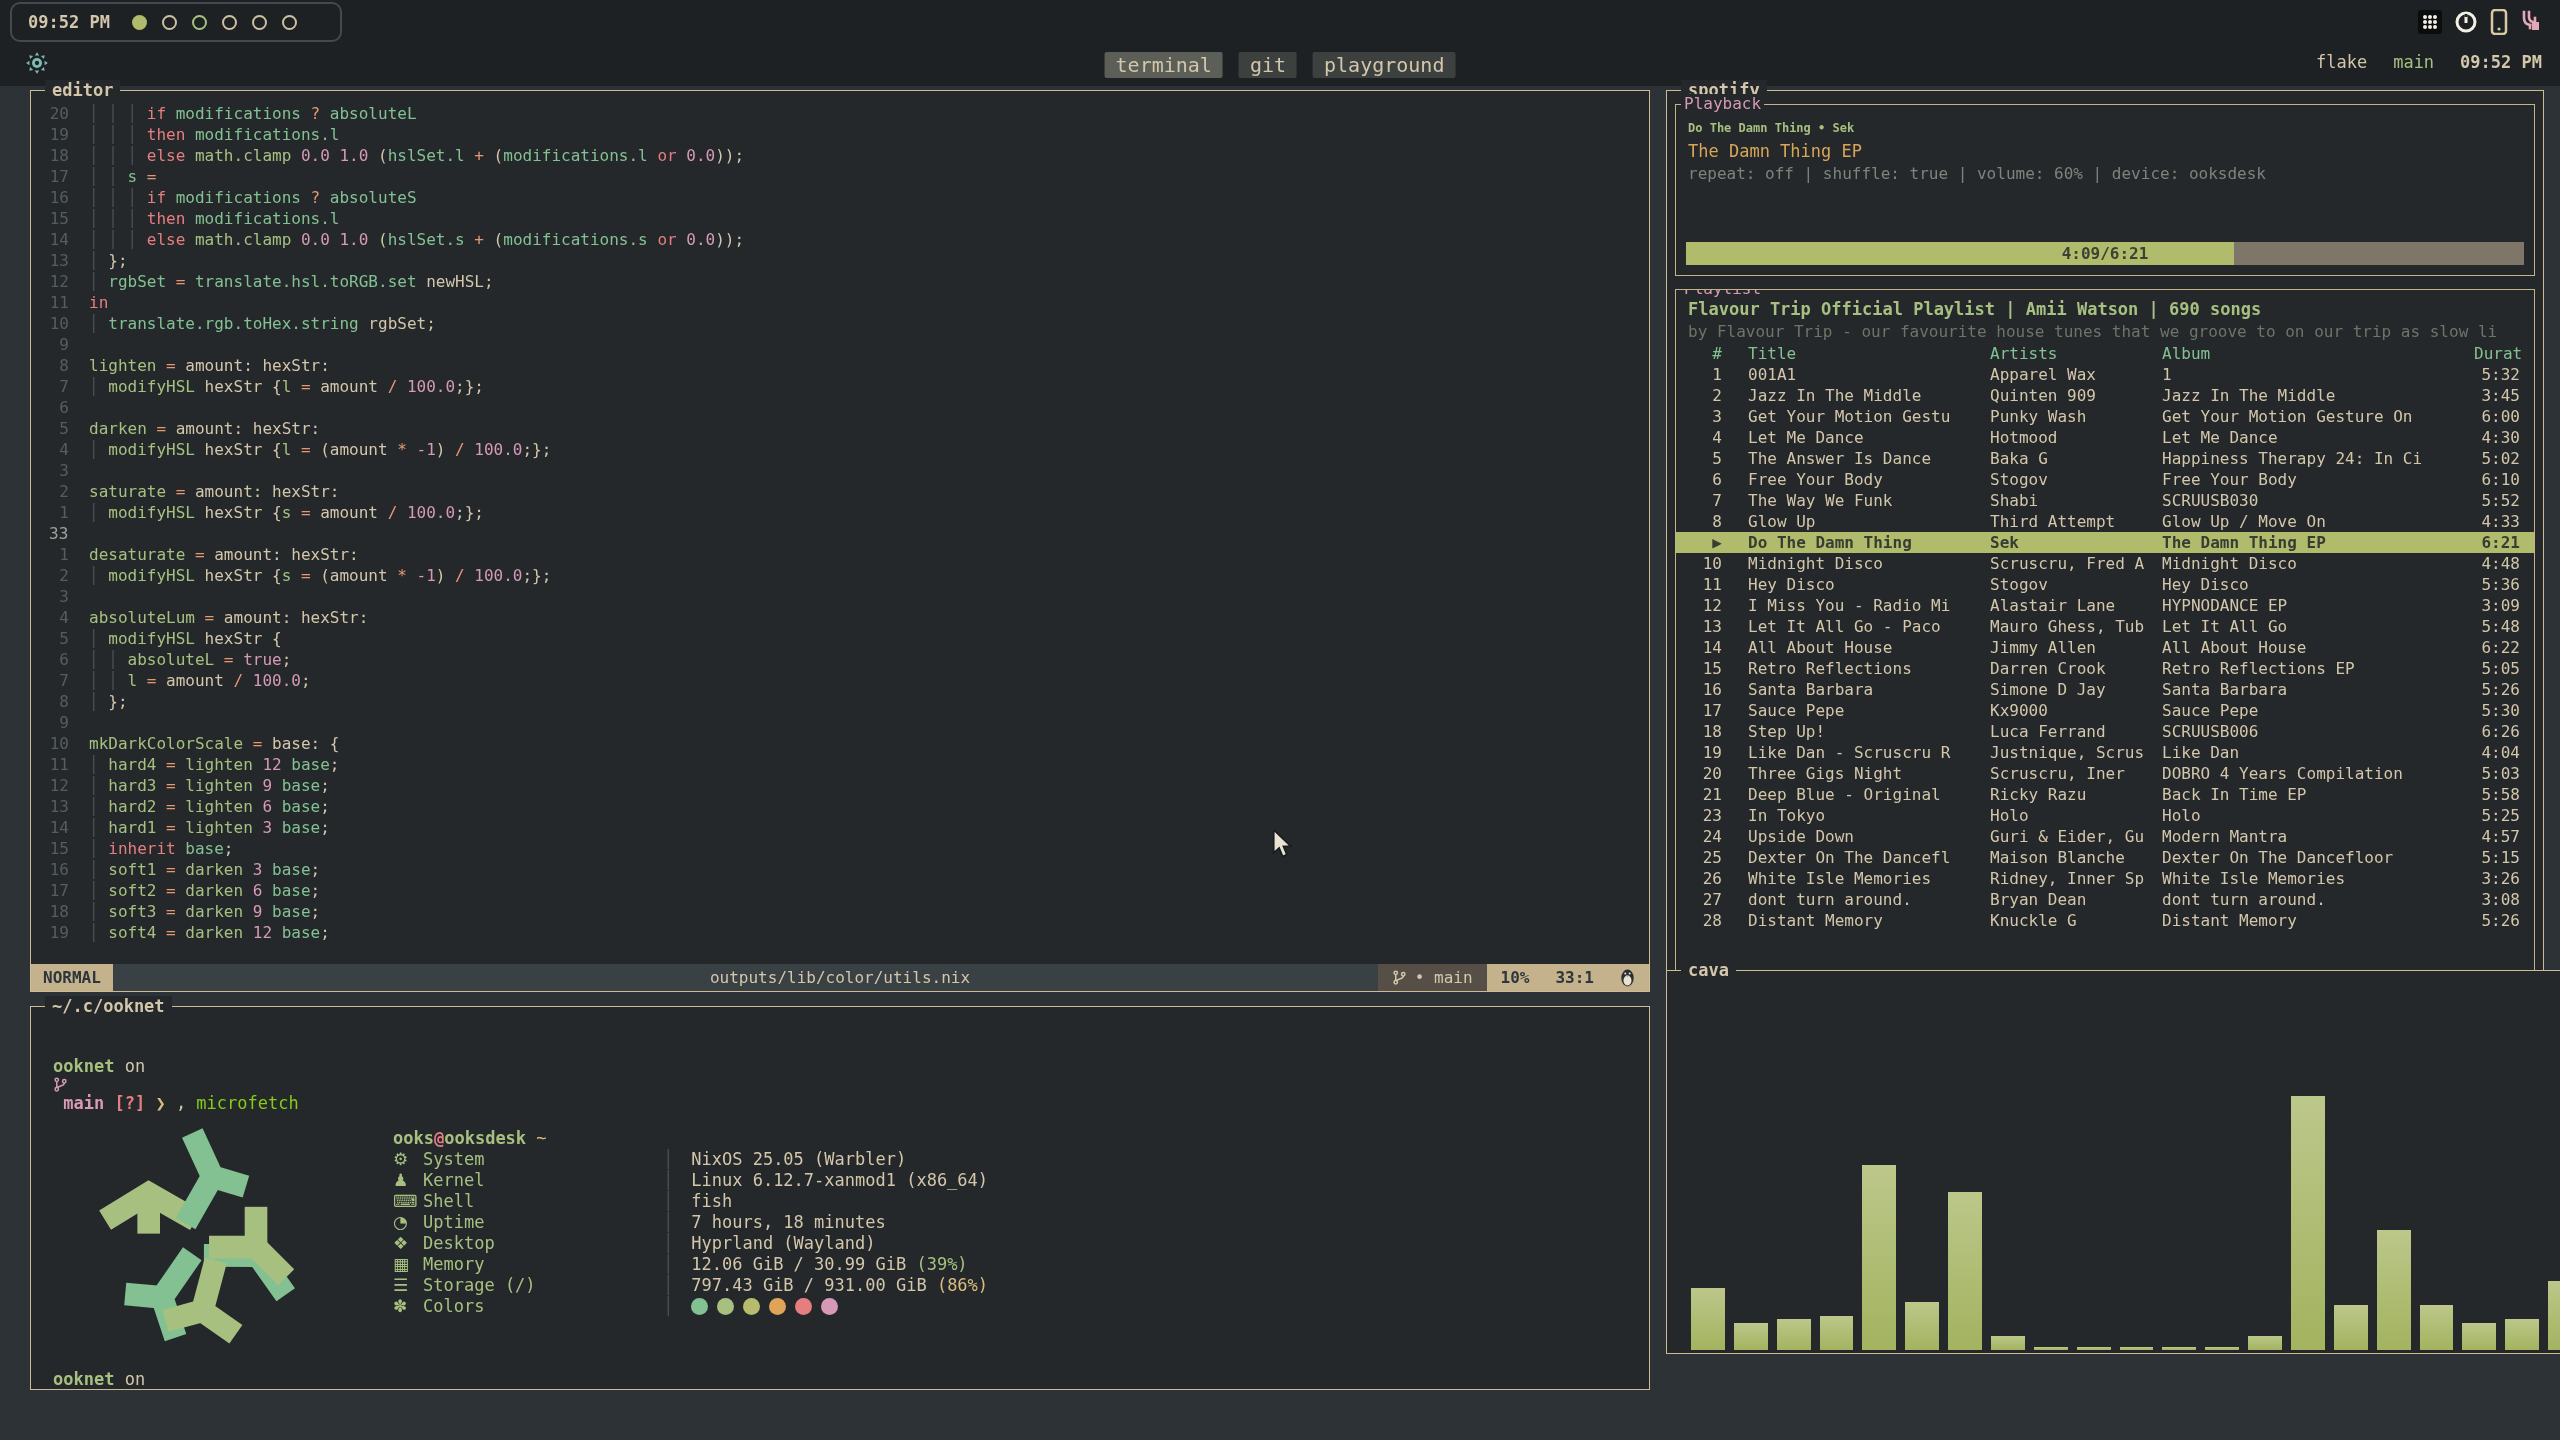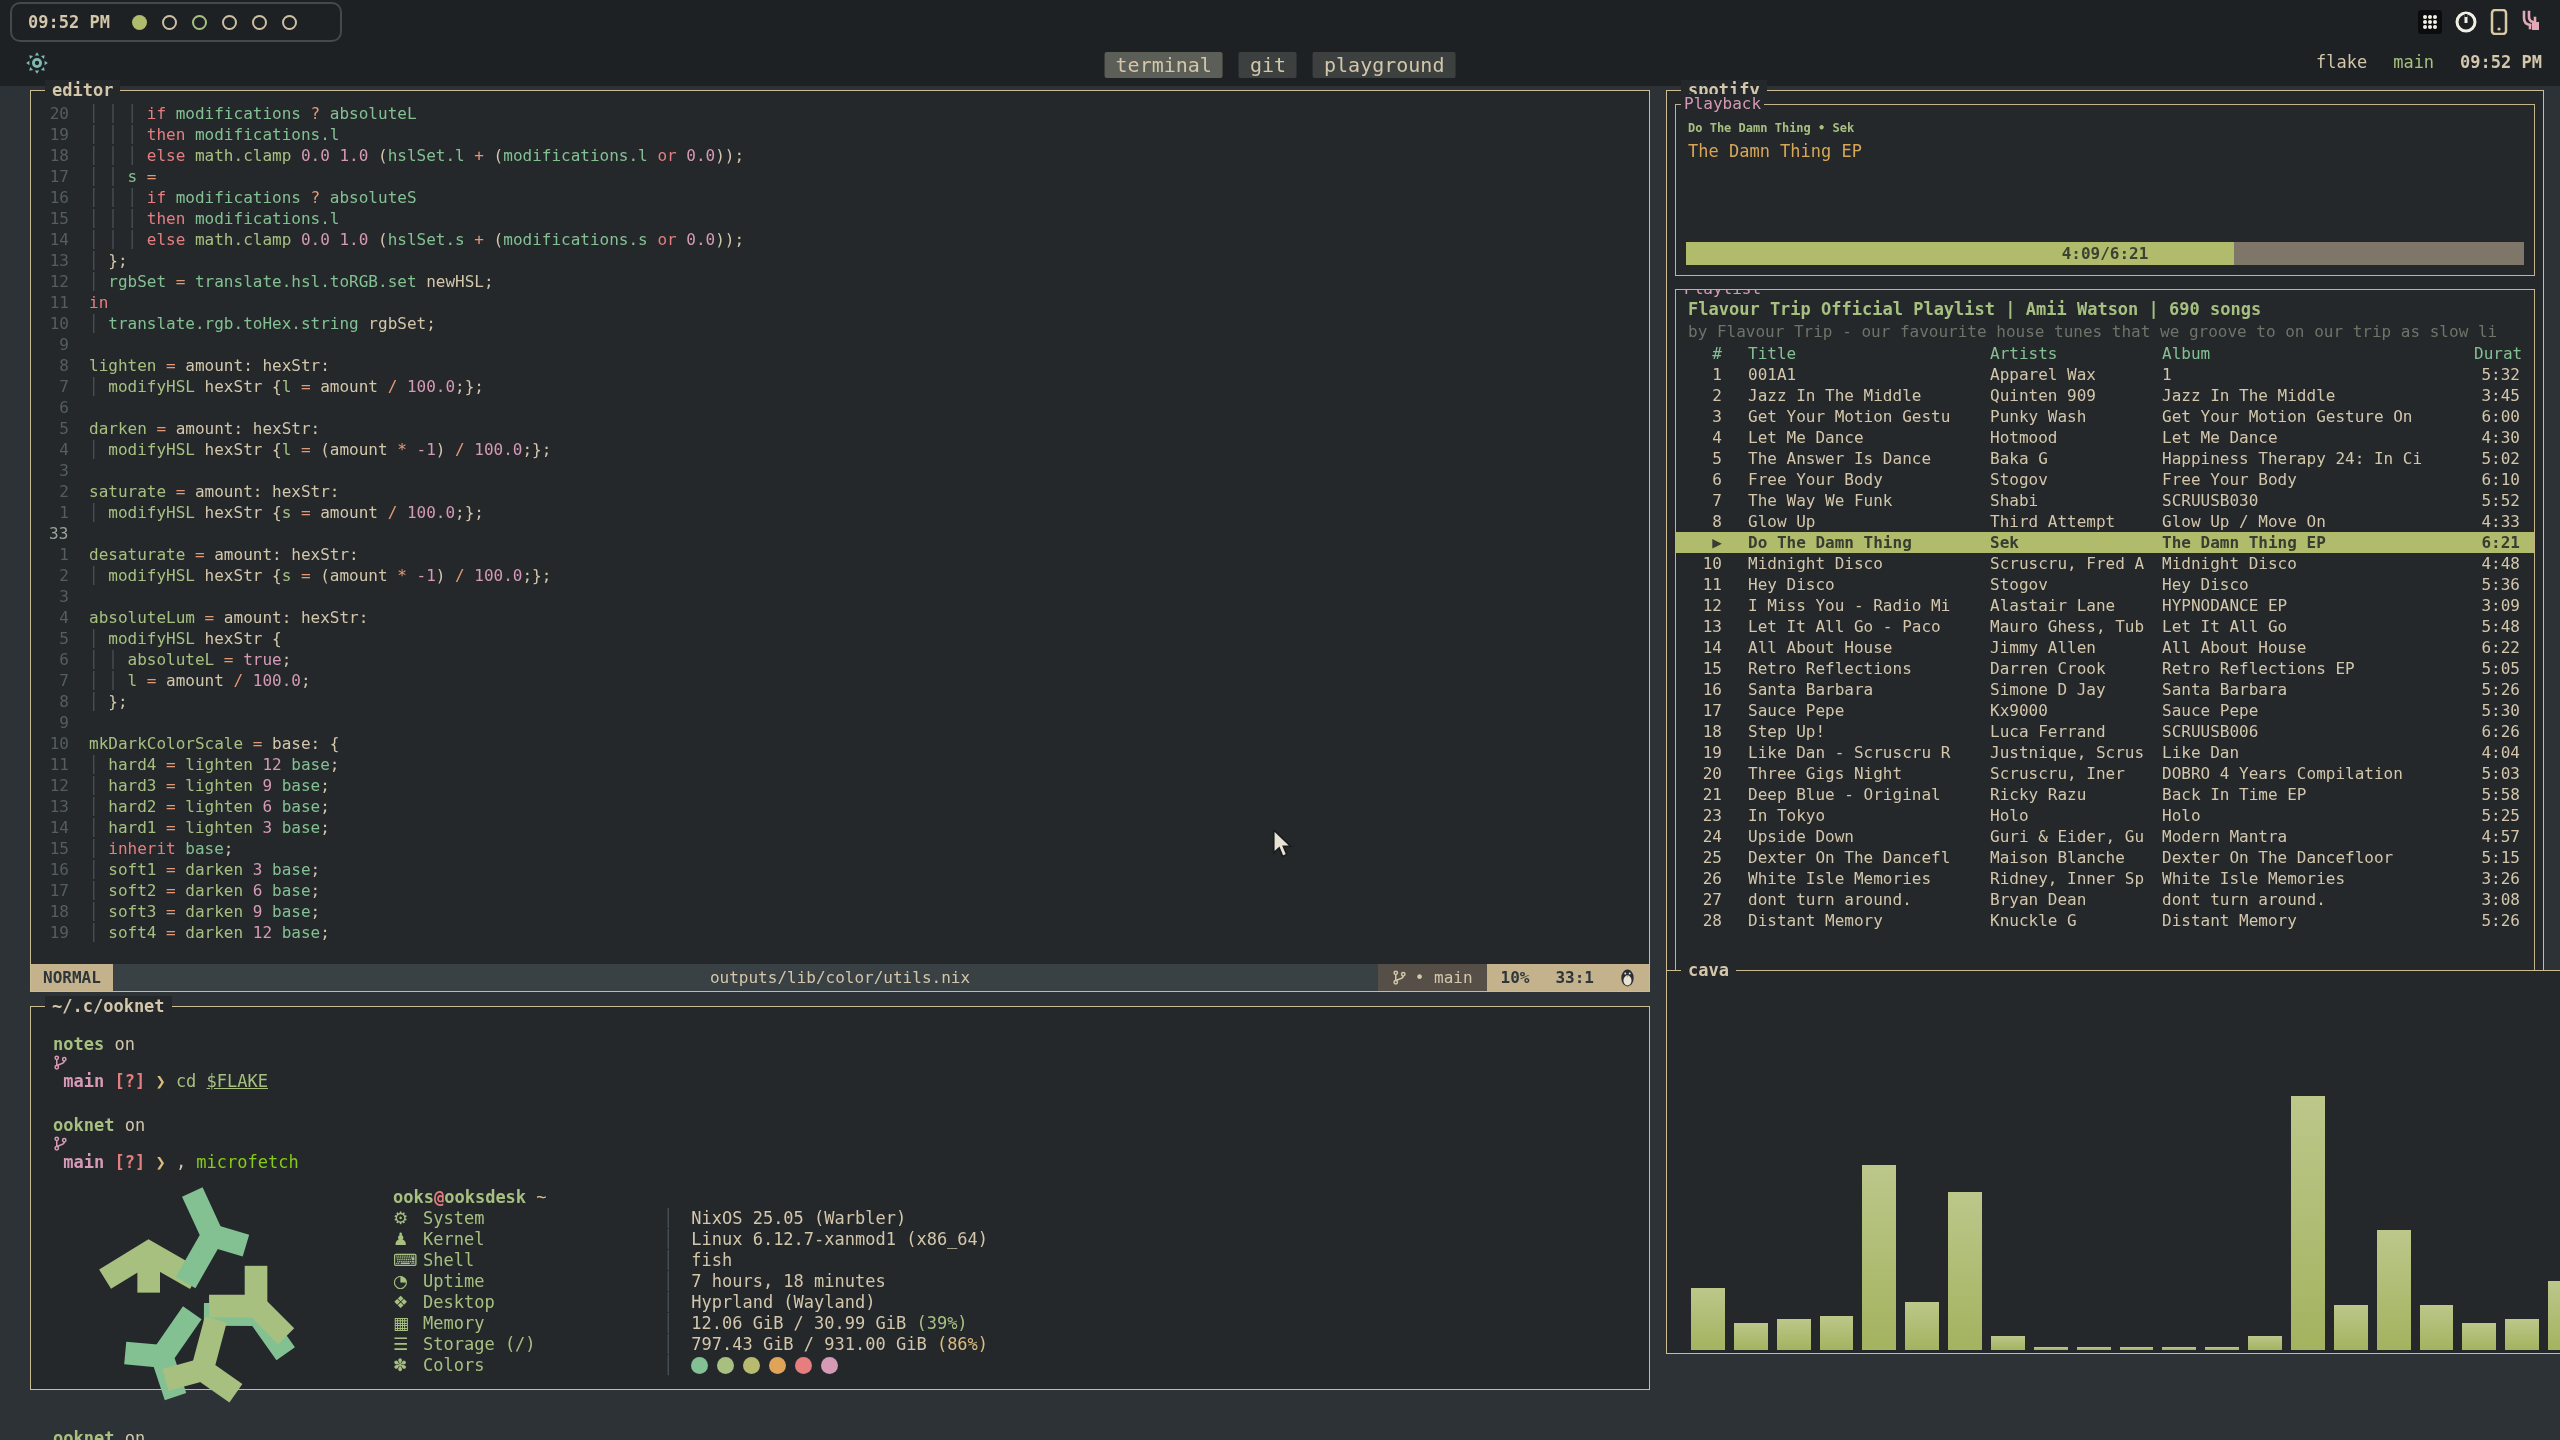--- a/index.html
+++ b/index.html
@@ -248,20 +248,21 @@
 </div>
 
 <div class="win" id="spotify">
   <span class="win-title">spotify</span>
 
   <div class="ibox" id="playback">
     <span class="ibox-title">Playback</span>
     <div class="pb-pad">
       <div class="song-title">Do The Damn Thing • Sek</div>
       <div class="song-album">The Damn Thing EP</div>
+      <div class="song-meta">repeat: off | shuffle: true | volume: 60% | device: ooksdesk</div>
     </div>
     <div class="progress">
       <div class="progress-fill" id="pfill" style="width: 65.4%;"></div>
       <div class="progress-label">4:09/6:21</div>
     </div>
   </div>
 
   <div class="ibox" id="playlist">
     <span class="ibox-title">Playlist</span>
     <div class="plist-pad">
@@ -465,26 +466,20 @@
             <div class="c-dur">5:26</div>
           </div>
         </div>
     </div>
   </div>
 </div>
 
 <div class="win" id="terminal">
   <span class="win-title">~/.c/ooknet</span>
   <div class="term-pad">
-    <div class="tline" id="prompt1"><span class="gb">notes</span><span class="fgc"> on </span><span class="pb"><svg class="branch-svg" style="vertical-align:-2px" viewBox="0 0 16 16" fill="none" stroke="currentColor" stroke-width="1.6">
-            <circle cx="4" cy="3" r="1.8"></circle>
-            <circle cx="12" cy="4.5" r="1.8"></circle>
-            <circle cx="4" cy="13" r="1.8"></circle>
-            <path d="M4 5v6 M12 6.5c0 3.5-5 2.5-7.2 4.7"></path>
-          </svg> </span><span class="pb">main</span><span class="rb"> [?]</span><span class="yb"> ❯ </span><span class="gn">cd </span><span class="gu">$FLAKE</span></div>
     <div class="tline">&nbsp;</div>
     <div class="tline" id="prompt2"><span class="gb">ooknet</span><span class="fgc"> on </span><span class="pb"><svg class="branch-svg" style="vertical-align:-2px" viewBox="0 0 16 16" fill="none" stroke="currentColor" stroke-width="1.6">
             <circle cx="4" cy="3" r="1.8"></circle>
             <circle cx="12" cy="4.5" r="1.8"></circle>
             <circle cx="4" cy="13" r="1.8"></circle>
             <path d="M4 5v6 M12 6.5c0 3.5-5 2.5-7.2 4.7"></path>
           </svg> </span><span class="pb">main</span><span class="rb"> [?]</span><span class="yb"> ❯ </span><span class="tk-d">, </span><span class="aq">microfetch</span></div>
     <div class="fetch">
       <div class="fetch-logo">
         <svg width="236" height="218" viewBox="-70 -65 140 130">

